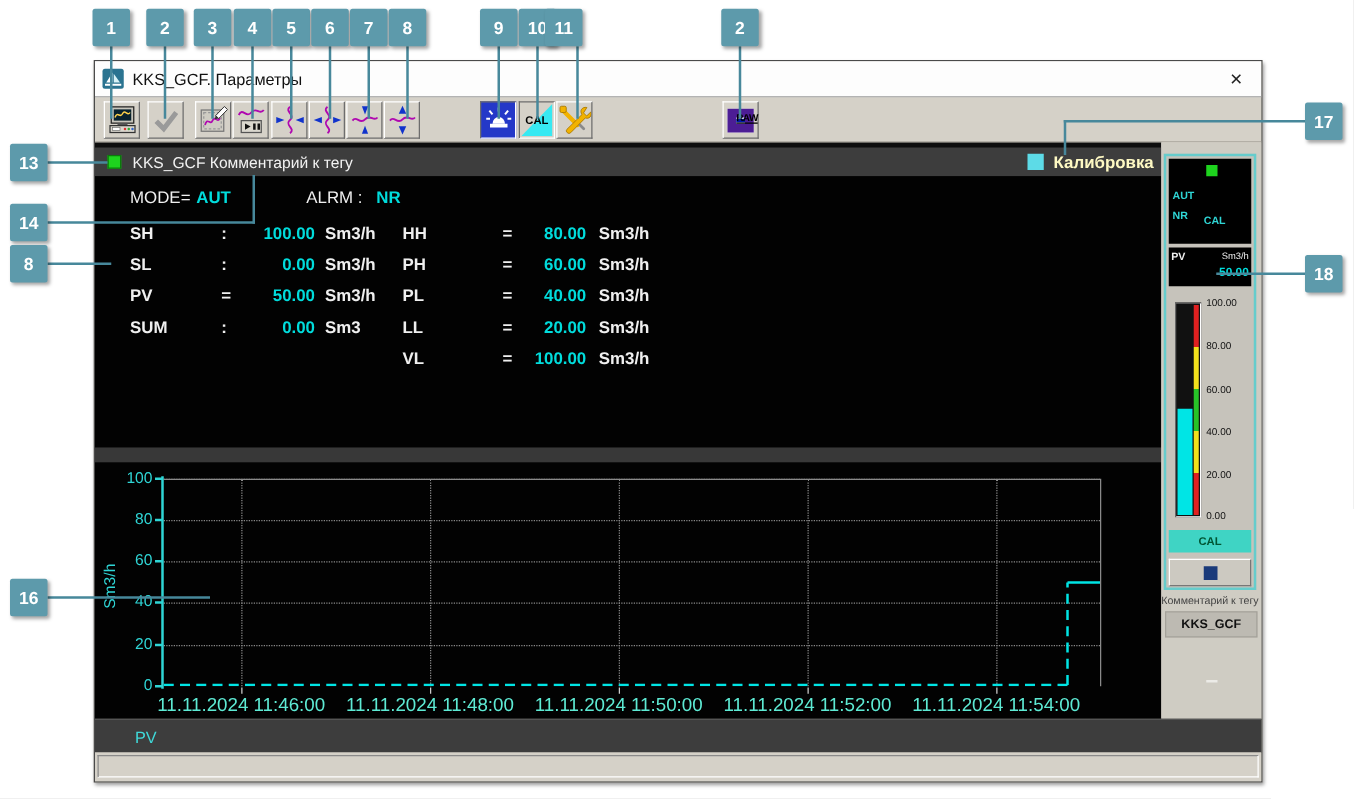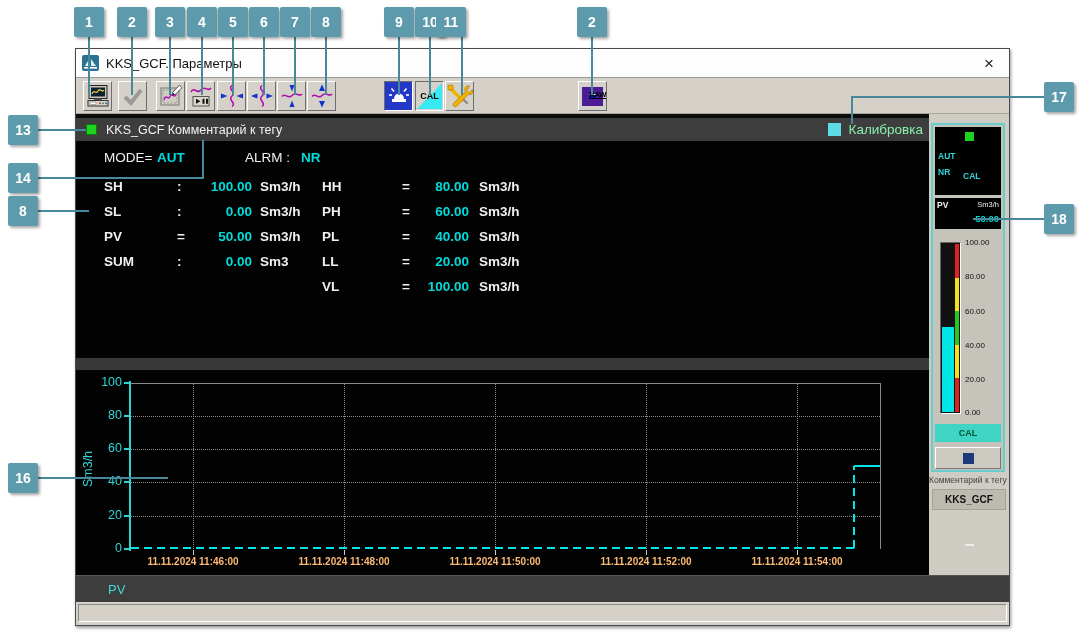--- a/index.html
+++ b/index.html
@@ -49,21 +49,21 @@
 
   
   .mainrow { position:relative; height:461px; display:flex; background:#d5d1c8; }
   .leftcol { position:relative; width:853px; background:#0d0d0d; }
   .hdrbar { position:absolute; left:0; top:4px; width:853px; height:23px; background:#3d3d3d;
             display:flex; align-items:center; padding:0 6px; }
   .hdr-green { width:11px; height:11px; background:#1ed31e; border:1px solid #0a7a0a; margin-left:4px; }
   .hdr-title { color:#f2f2f2; font-size:12.5px; margin-left:9px; }
   .hdr-spacer { flex:1; }
   .hdr-calsq { width:13px; height:13px; background:#5ddbe7; margin-right:8px; }
-  .hdr-cal { color:#86efac; font-size:13.5px; font-weight:normal; }
+  .hdr-cal { color:#fef9c3; font-size:13.5px; font-weight:bold; }
 
   .params { position:absolute; left:0; top:27px; width:853px; height:217px; background:#020202; }
   .prow { position:absolute; left:0; width:100%; height:20px; line-height:20px; font-size:13.5px; }
   .prow span { position:absolute; white-space:pre;margin-left:17px; }
   .lab  { color:#efefef; font-weight:bold; }
   .val  { color:#00dcdc; font-weight:bold; }
   .c-label { left:11px; }
   .c-sep   { left:84px; color:#efefef; font-weight:bold; }
   .c-val   { left:97px; width:62px; text-align:right; }
   .c-unit  { left:167px; }
@@ -80,21 +80,21 @@
           transform:rotate(-90deg); }
   .ytick { position:absolute; width:40px; left:6px; text-align:right; color:#2fd5d5;
            font-size:12.5px; }
   .gridh { position:absolute; left:55px; width:749px; height:0; border-top:1px dotted #8a8a8a; }
   .gridv { position:absolute; top:13px; height:166px; width:0; border-left:1px dotted #8a8a8a; }
   .plot-top { position:absolute; left:55px; top:13px; width:749px; height:0; border-top:1px solid #8a8a8a; }
   .plot-right { position:absolute; left:804px; top:13px; width:0; height:166px; border-left:1px solid #8a8a8a; }
   .yaxis { position:absolute; left:53px; top:11px; width:2px; height:170px; background:#2fd5d5; }
   .ytickmark { position:absolute; left:48px; width:6px; height:2px; background:#2fd5d5; }
   .xtickmark { position:absolute; top:180px; width:1px; height:5px; background:#cccccc; }
-  .xlab { position:absolute; top:186px; width:170px; text-align:center; color:#fdba74; font-size:10px;font-weight:bold; }
+  .xlab { position:absolute; top:186px; width:170px; text-align:center; color:#5eead4; font-size:15px; }
 
   .legendbar { position:relative; height:27px; background:#3d3d3d; border-top:1px solid #555;
                display:flex; align-items:center; }
   .legendbar span { color:#3fd9d9; font-size:13px; margin-left:32px; }
   .statusbar { position:relative; height:23px; background:#d5d1c8; }
   .statusbar .field { position:absolute; left:2px; right:2px; top:2px; bottom:3px;
                       border-top:1px solid #8a8a8a; border-left:1px solid #8a8a8a;
                       border-bottom:1px solid #fff; border-right:1px solid #fff; }
 
   

